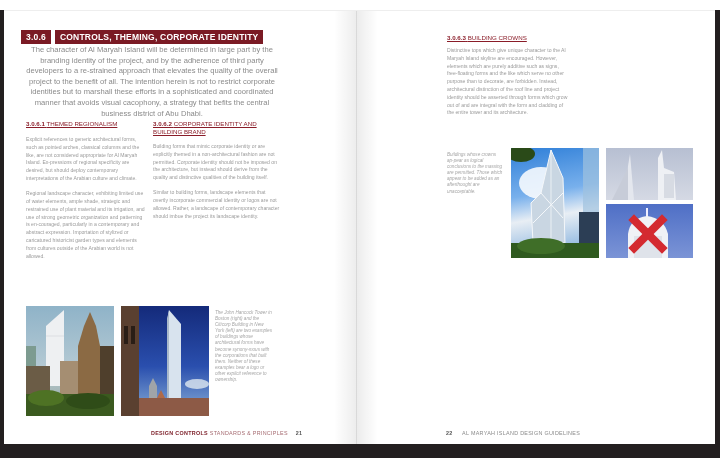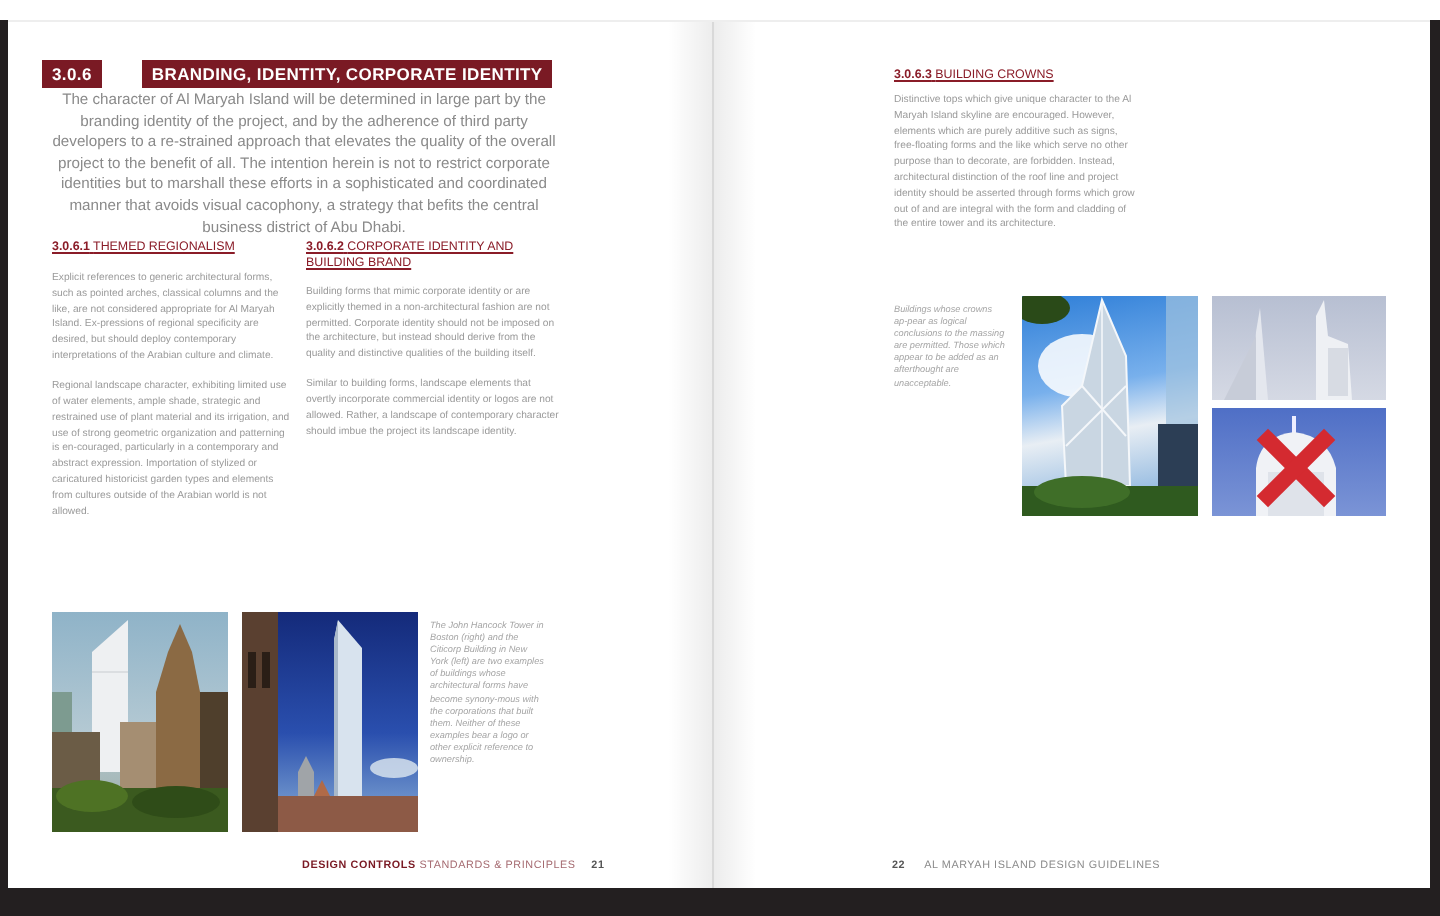--- a/index.html
+++ b/index.html
@@ -15,21 +15,21 @@
 
   .page { position:absolute; top:11px; height:433px; background:#fff; }
   .page-left { left:4px; width:352px; }
   .page-right { left:356px; width:359px; }
   .gutter-shadow-l { position:absolute; right:0; top:0; width:22px; height:100%;
     background:linear-gradient(to right, rgba(255,255,255,0), rgba(0,0,0,0.07)); }
   .gutter-shadow-r { position:absolute; left:0; top:0; width:22px; height:100%;
     background:linear-gradient(to left, rgba(255,255,255,0), rgba(0,0,0,0.08)); }
   .gutter-line { position:absolute; left:356px; top:11px; width:1px; height:433px; background:#d9d9d9; }
 
-  .section-head { position:absolute; left:21px; top:30px; display:flex; gap:20px; }
+  .section-head { position:absolute; left:21px; top:30px; display:flex; gap:4px; }
   .sec-num, .sec-title {
     background:#7a1a24; color:#fff; font-weight:bold; font-size:8.5px;
     padding:2px 5px; letter-spacing:0.2px; line-height:10px;
   }
   .intro {
     position:absolute; left:26px; top:45px; width:252px;
     font-size:7.6px; line-height:10.6px; color:#8a8a8a;text-align:center;
   }
   .subhead {
     position:absolute; font-size:6.2px; line-height:7.6px; color:#8a1c28;
@@ -58,21 +58,21 @@
 <div class="frame-right"></div>
 <div class="frame-bottom"></div>
 <div class="frame-top-line"></div>
 
 <div class="page page-left">
   <div class="gutter-shadow-l"></div>
 </div>
 
 <div class="section-head">
   <span class="sec-num">3.0.6</span>
-  <span class="sec-title">BRANDING, IDENTITY, CORPORATE IDENTITY</span>
+  <span class="sec-title">CONTROLS, THEMING, CORPORATE IDENTITY</span>
 </div>
 
 <div class="intro">The character of Al Maryah Island will be determined in large part by the branding identity of the project, and by the adherence of third party developers to a re-strained approach that elevates the quality of the overall project to the benefit of all. The intention herein is not to restrict corporate identities but to marshall these efforts in a sophisticated and coordinated manner that avoids visual cacophony, a strategy that befits the central business district of Abu Dhabi.</div>
 
 <div class="subhead" style="left:26px; top:120px; width:120px;">
   <b>3.0.6.1</b>
   <span>THEMED REGIONALISM</span>
 </div>
 <div class="body-text" style="left:26px; top:136px; width:120px;">
   <p>Explicit references to generic architectural forms, such as pointed arches, classical columns and the like, are not considered appropriate for Al Maryah Island. Ex-pressions of regional specificity are desired, but should deploy contemporary interpretations of the Arabian culture and climate.</p>

